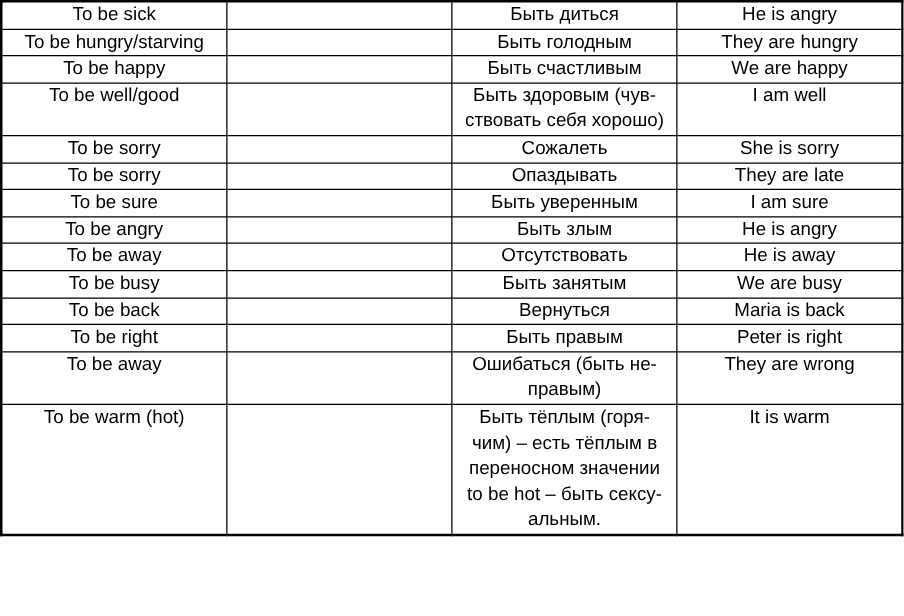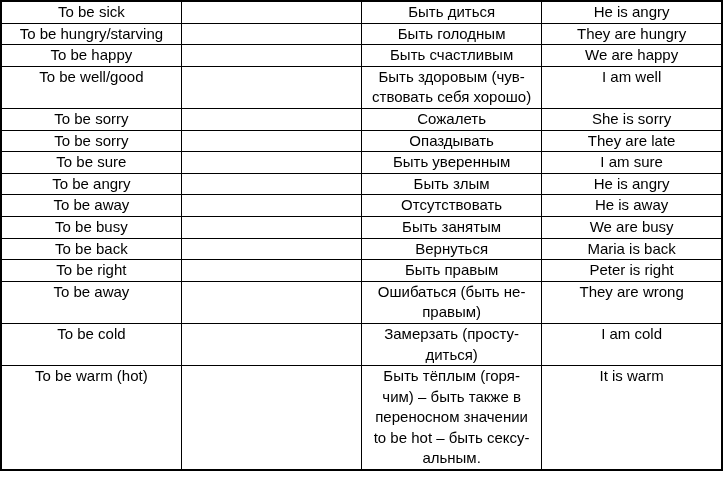--- a/index.html
+++ b/index.html
@@ -121,31 +121,24 @@
         <td>Peter is right</td>
       </tr>
       <tr>
         <td>To be away</td>
         <td></td>
         <td>Ошибаться (быть не-
 правым)</td>
         <td>They are wrong</td>
       </tr>
       <tr>
-        <td>To be cold</td>
-        <td></td>
-        <td>Замерзать (просту-
-диться)</td>
-        <td>I am cold</td>
-      </tr>
-      <tr>
         <td>To be warm (hot)</td>
         <td></td>
         <td>Быть тёплым (горя-
-чим) – быть также в
+чим) – есть тёплым в
 переносном значении
 to be hot – быть сексу-
 альным.</td>
         <td>It is warm</td>
       </tr>
     </tbody>
   </table>
 </div>
 
 </body></html>

